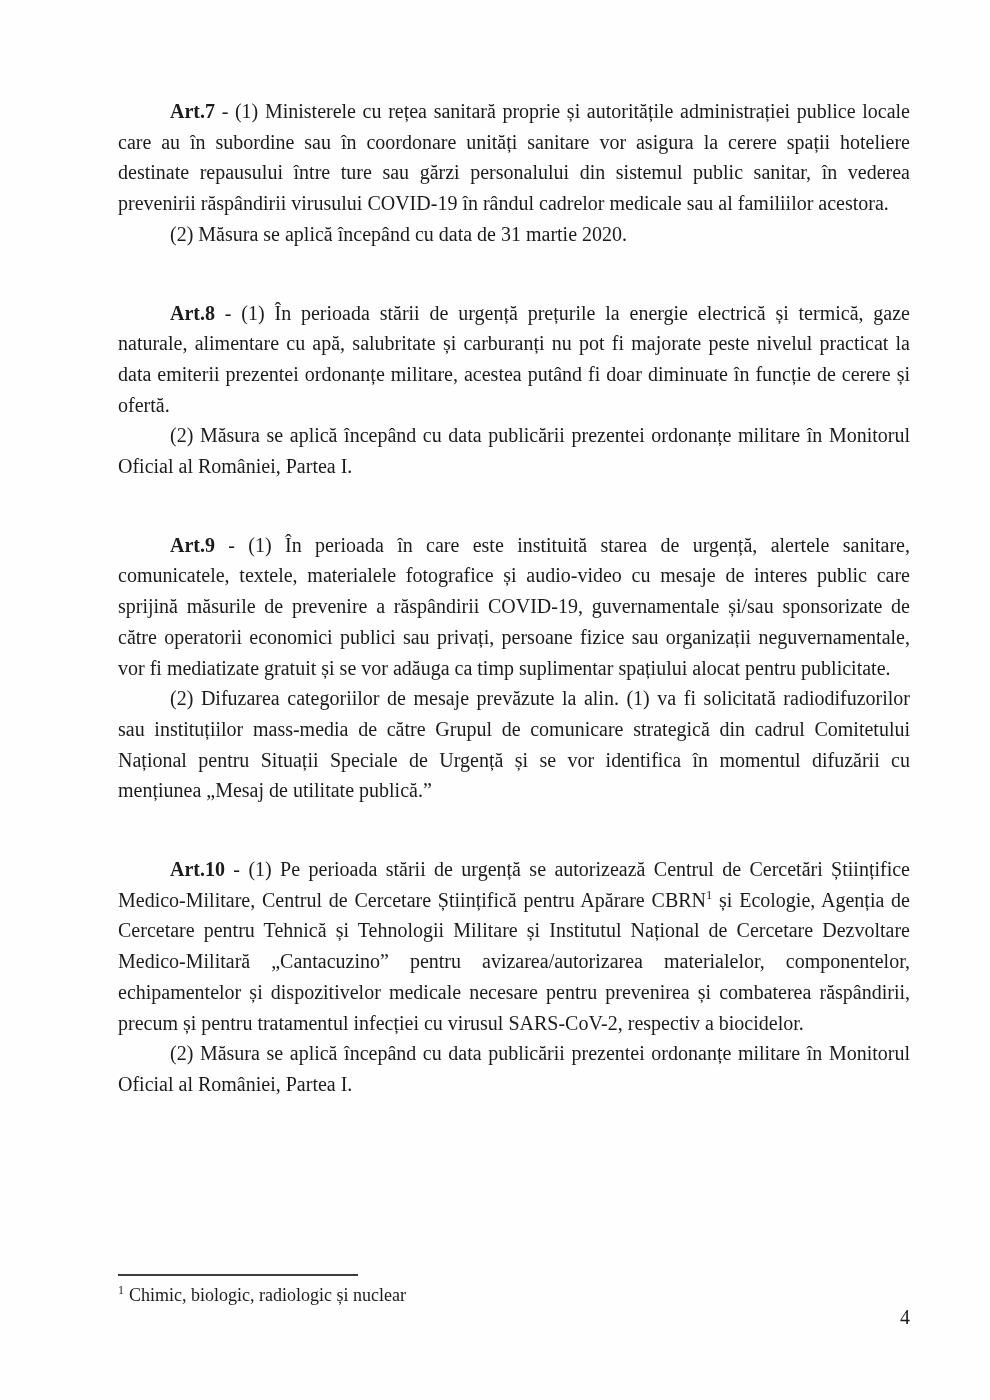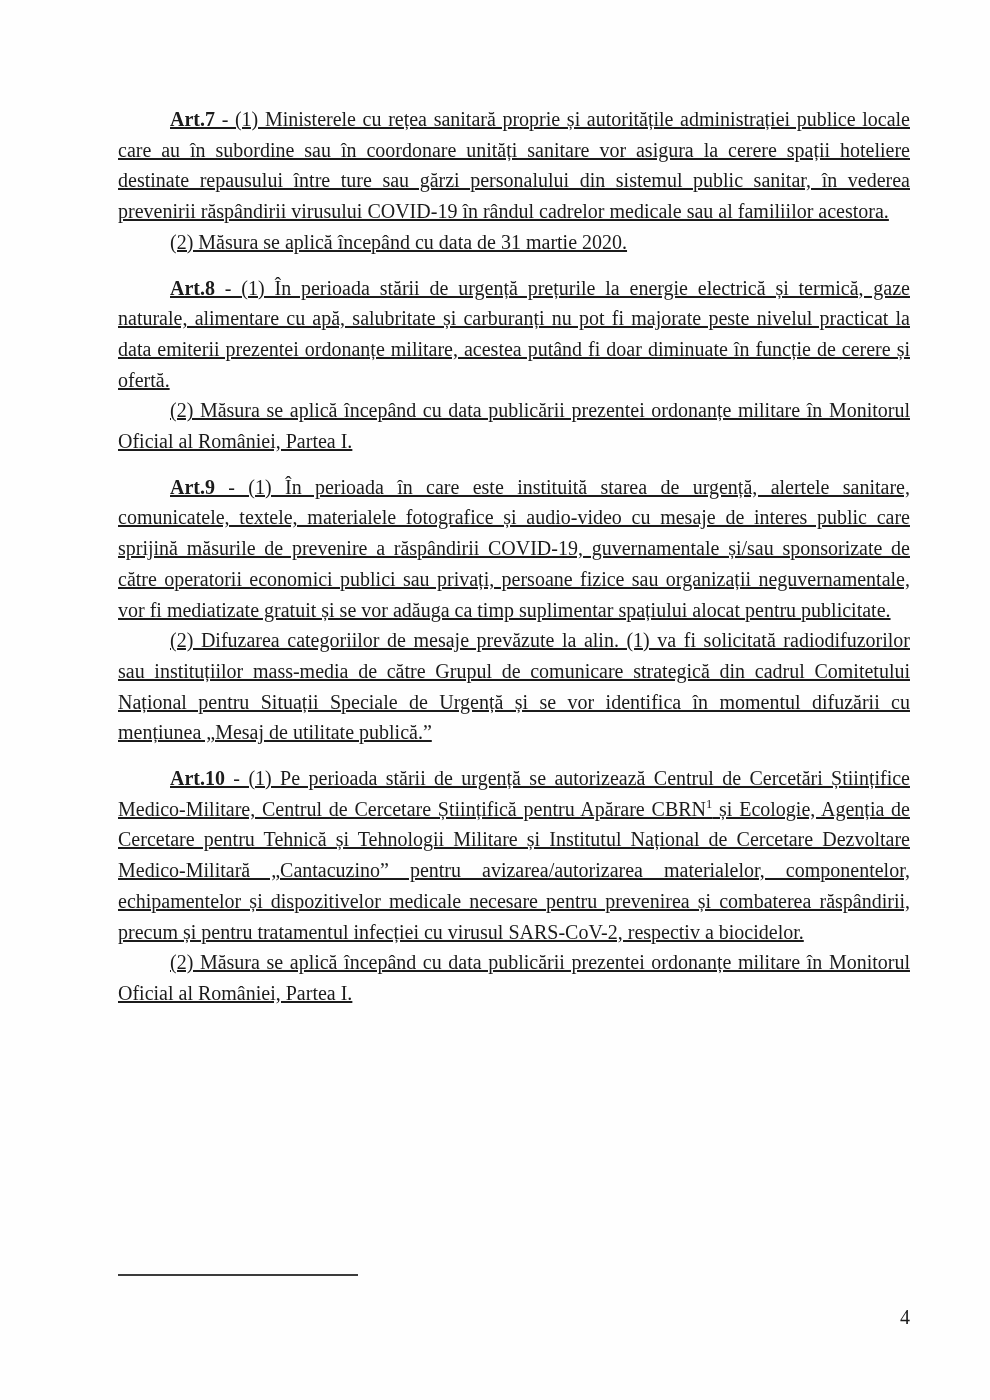--- a/index.html
+++ b/index.html
@@ -8,26 +8,25 @@
     width: 990px;
     height: 1400px;
     background: #fefefe;
     color: #1b1b1b;
     font-family: "Liberation Serif", "DejaVu Serif", serif;
     overflow: hidden;
   }
   .content {
     position: absolute;
     left: 118px;
-    top: 104px;
+    top: 96px;
     width: 792px;
-    text-decoration: underline;
   }
   .article { margin: 0; }
-  .article + .article { margin-top: 15px; }
+  .article + .article { margin-top: 48px; }
   .para {
     margin: 0;
     font-size: 20px;
     line-height: 30.7px;
     text-align: justify;
     text-indent: 52px;
   }
   .lead { font-weight: bold; }
   .para sup {
     font-size: 12.5px;
@@ -90,16 +89,17 @@
 
     <section class="article">
       <p class="para"><b class="lead">Art.10</b><span> - (1) Pe perioada stării de urgență se autorizează Centrul de Cercetări Științifice Medico-Militare, Centrul de Cercetare Științifică pentru Apărare CBRN</span><sup>1</sup><span> și Ecologie, Agenția de Cercetare pentru Tehnică și Tehnologii Militare și Institutul Național de Cercetare Dezvoltare Medico-Militară „Cantacuzino” pentru avizarea/autorizarea materialelor, componentelor, echipamentelor și dispozitivelor medicale necesare pentru prevenirea și combaterea răspândirii, precum și pentru tratamentul infecției cu virusul SARS-CoV-2, respectiv a biocidelor.</span></p>
       <p class="para">(2) Măsura se aplică începând cu data publicării prezentei ordonanțe militare în Monitorul Oficial al României, Partea I.</p>
     </section>
 
   </main>
 
   <div class="footnote-sep"></div>
 
+  <div class="footnote"><sup>1</sup><span>Chimic, biologic, radiologic și nuclear</span></div>
 
   <div class="page-number">4</div>
 
 </div>
 
 </body></html>

